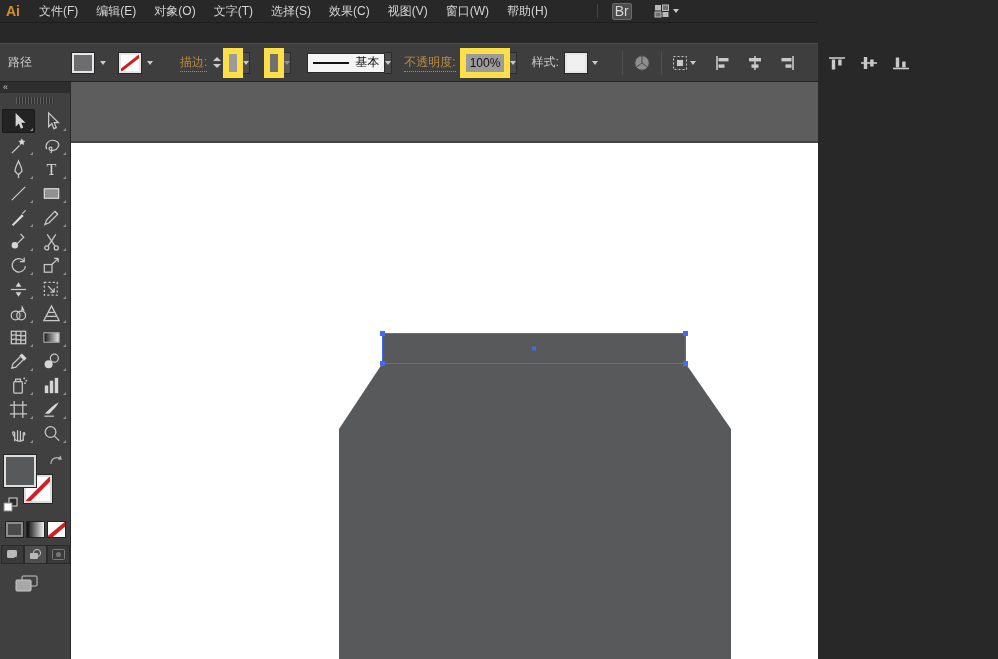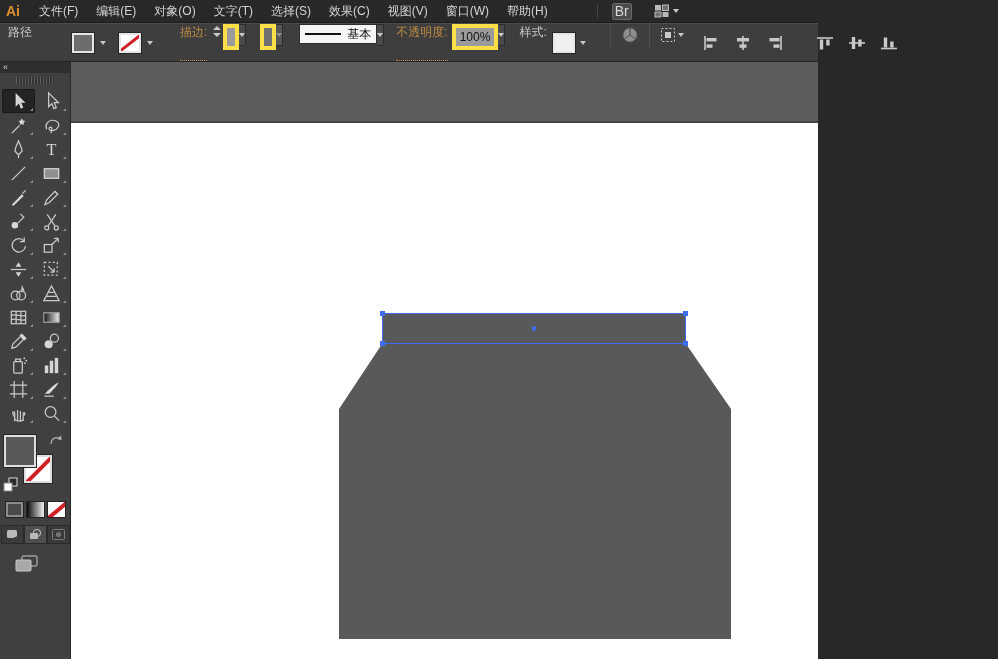--- a/index.html
+++ b/index.html
@@ -17,37 +17,37 @@
   .menu-item{padding:0 9px;line-height:22px;cursor:default;white-space:nowrap;margin-top:28px;}
   #menubar .mb-sep{width:1px;height:14px;background:#454545;margin:0 14px 0 40px;}
   #br-button{width:18px;height:15px;background:#4c4c4c;border:1px solid #6a6a6a;border-radius:2px;
     color:#d8d8d8;font-size:14px;display:flex;align-items:center;justify-content:center;margin-right:22px;}
   #workspace-switcher{display:flex;align-items:center;gap:3px;}
   .caret{width:0;height:0;border-left:3.5px solid transparent;border-right:3.5px solid transparent;
     border-top:4px solid #c9c9c9;display:inline-block;}
 
   
   #controlbar{height:37px;background:#3e3e3e;border-top:1px solid #4d4d4d;border-bottom:1px solid #242424;
-    display:flex;color:#c9c9c9;flex:0 0 auto;white-space:nowrap;}
+    display:flex;align-items:center;color:#c9c9c9;flex:0 0 auto;white-space:nowrap;margin-top:20px;}
   #cb-grip{width:7px;height:26px;margin:0 6px 0 2px;
     background:repeating-linear-gradient(0deg,#5a5a5a 0 1px,#333 1px 3px);}
   .cb-label{color:#c9c9c9;margin-right:6px;}
   .cb-link{color:#bd8b41;border-bottom:1px dotted #bd8b41;margin-right:4px;}
   .swatch-group{display:flex;align-items:center;margin-right:10px;}
   .swatch{width:18px;height:16px;border:2px solid #e6e6e6;outline:1px solid #262626;background:#6d6d6f;}
   .swatch.none{background:#fff;position:relative;overflow:hidden;}
   .swatch.none::after{content:"";position:absolute;left:-3px;top:6px;width:26px;height:3px;
     background:#cf2026;transform:rotate(-38deg);}
   .dd-btn{width:13px;height:20px;display:flex;align-items:center;justify-content:center;margin-left:2px;}
   .stepper{display:flex;flex-direction:column;margin:0 2px 0 2px;}
   .stepper span{width:0;height:0;border-left:4px solid transparent;border-right:4px solid transparent;margin:1.5px 0;}
   .step-up{border-bottom:4px solid #c9c9c9;}
   .step-down{border-top:4px solid #c9c9c9;}
   .field{height:18px;background:#9b9b9b;color:#111;display:flex;align-items:center;
-    padding:0 4px;border:4px solid #fde047;}
+    padding:0 4px;border:6px solid #fde047;}
   .field.dim{background:#707070;}
   .dd-attached{width:16px;height:20px;background:#4a4a4a;border:1px solid #2c2c2c;border-left:none;
     display:flex;align-items:center;justify-content:center;}
   #brush-box{height:18px;width:86px;background:#f5f5f5;border:1px solid #2c2c2c;color:#111;
     display:flex;align-items:center;padding:0 5px;gap:6px;}
   #brush-box .stroke-line{flex:0 0 36px;height:2px;background:#111;}
   .cb-sep{width:1px;height:24px;background:#2e2e2e;border-right:1px solid #4e4e4e;margin:0 10px;}
   .cb-icon{display:flex;align-items:center;justify-content:center;width:22px;height:22px;}
   #align-icons{display:flex;align-items:center;gap:10px;}
   #align-icons .gap{width:8px;}

